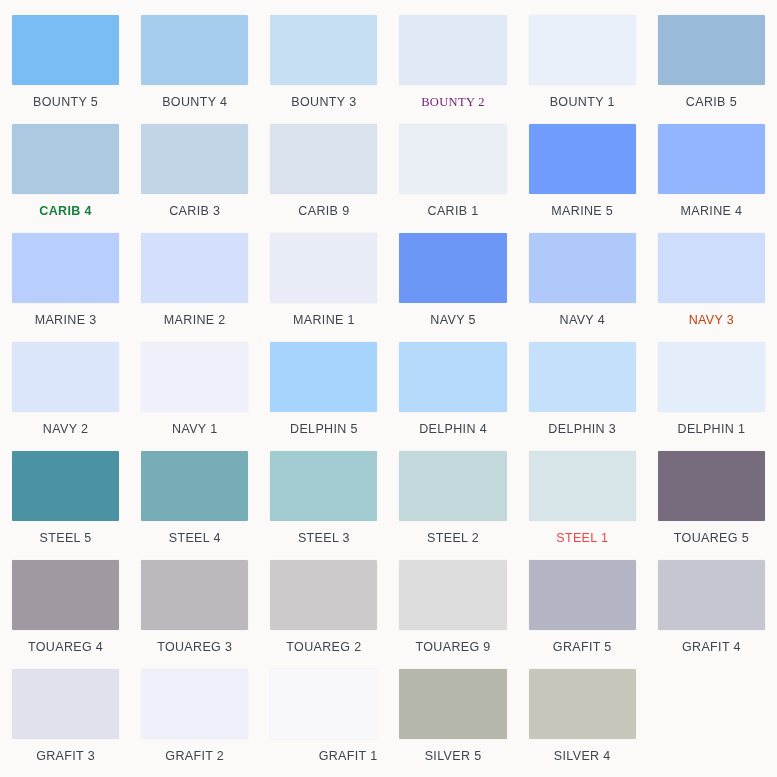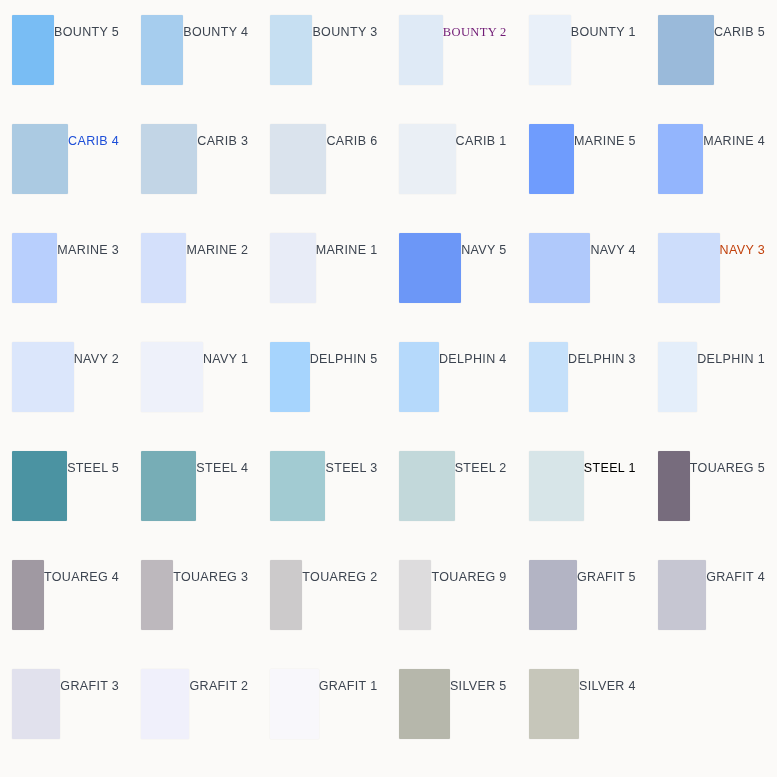--- a/index.html
+++ b/index.html
@@ -23,21 +23,21 @@
     display: grid;
     grid-template-columns: repeat(6, 1fr);
     grid-template-rows: repeat(7, 109px);
     column-gap: 22px;
     row-gap: 0px;
     align-content: start;
   }
 
   .swatch-cell {
     display: flex;
-    flex-direction: row;
+    flex-direction: column;
     align-items: stretch;
   }
 
   .swatch-chip {
     height: 70px;
     width: 100%;
     border-radius: 1px;
     box-shadow: 0 0 0 0.5px rgba(0,0,0,0.035);
   }
 
@@ -75,29 +75,29 @@
     <div class="swatch-cell">
       <div class="swatch-chip" style="background-color: rgb(233, 240, 249);"></div>
       <div class="swatch-label" style="color: rgb(60, 68, 80);">BOUNTY 1</div>
     </div>
     <div class="swatch-cell">
       <div class="swatch-chip" style="background-color: rgb(154, 186, 218);"></div>
       <div class="swatch-label" style="color: rgb(60, 68, 80);">CARIB 5</div>
     </div>
     <div class="swatch-cell">
       <div class="swatch-chip" style="background-color: rgb(171, 202, 226);"></div>
-      <div class="swatch-label" style="color: #1d4ed8;">CARIB 4</div>
+      <div class="swatch-label" style="color: #15803d; font-weight: bold;">CARIB 4</div>
     </div>
     <div class="swatch-cell">
       <div class="swatch-chip" style="background-color: rgb(194, 213, 230);"></div>
       <div class="swatch-label" style="color: rgb(60, 68, 80);">CARIB 3</div>
     </div>
     <div class="swatch-cell">
       <div class="swatch-chip" style="background-color: rgb(218, 227, 237);"></div>
-      <div class="swatch-label" style="color: rgb(60, 68, 80);">CARIB 6</div>
+      <div class="swatch-label" style="color: rgb(60, 68, 80);">CARIB 9</div>
     </div>
     <div class="swatch-cell">
       <div class="swatch-chip" style="background-color: rgb(234, 239, 245);"></div>
       <div class="swatch-label" style="color: rgb(60, 68, 80);">CARIB 1</div>
     </div>
     <div class="swatch-cell">
       <div class="swatch-chip" style="background-color: rgb(111, 156, 253);"></div>
       <div class="swatch-label" style="color: rgb(60, 68, 80);">MARINE 5</div>
     </div>
     <div class="swatch-cell">
@@ -163,21 +163,21 @@
     <div class="swatch-cell">
       <div class="swatch-chip" style="background-color: rgb(162, 203, 210);"></div>
       <div class="swatch-label" style="color: rgb(60, 68, 80);">STEEL 3</div>
     </div>
     <div class="swatch-cell">
       <div class="swatch-chip" style="background-color: rgb(194, 216, 218);"></div>
       <div class="swatch-label" style="color: rgb(60, 68, 80);">STEEL 2</div>
     </div>
     <div class="swatch-cell">
       <div class="swatch-chip" style="background-color: rgb(215, 229, 232);"></div>
-      <div class="swatch-label" style="color: #000000;">STEEL 1</div>
+      <div class="swatch-label" style="color: #ef4444;">STEEL 1</div>
     </div>
     <div class="swatch-cell">
       <div class="swatch-chip" style="background-color: rgb(119, 108, 125);"></div>
       <div class="swatch-label" style="color: rgb(60, 68, 80);">TOUAREG 5</div>
     </div>
     <div class="swatch-cell">
       <div class="swatch-chip" style="background-color: rgb(160, 153, 162);"></div>
       <div class="swatch-label" style="color: rgb(60, 68, 80);">TOUAREG 4</div>
     </div>
     <div class="swatch-cell">

